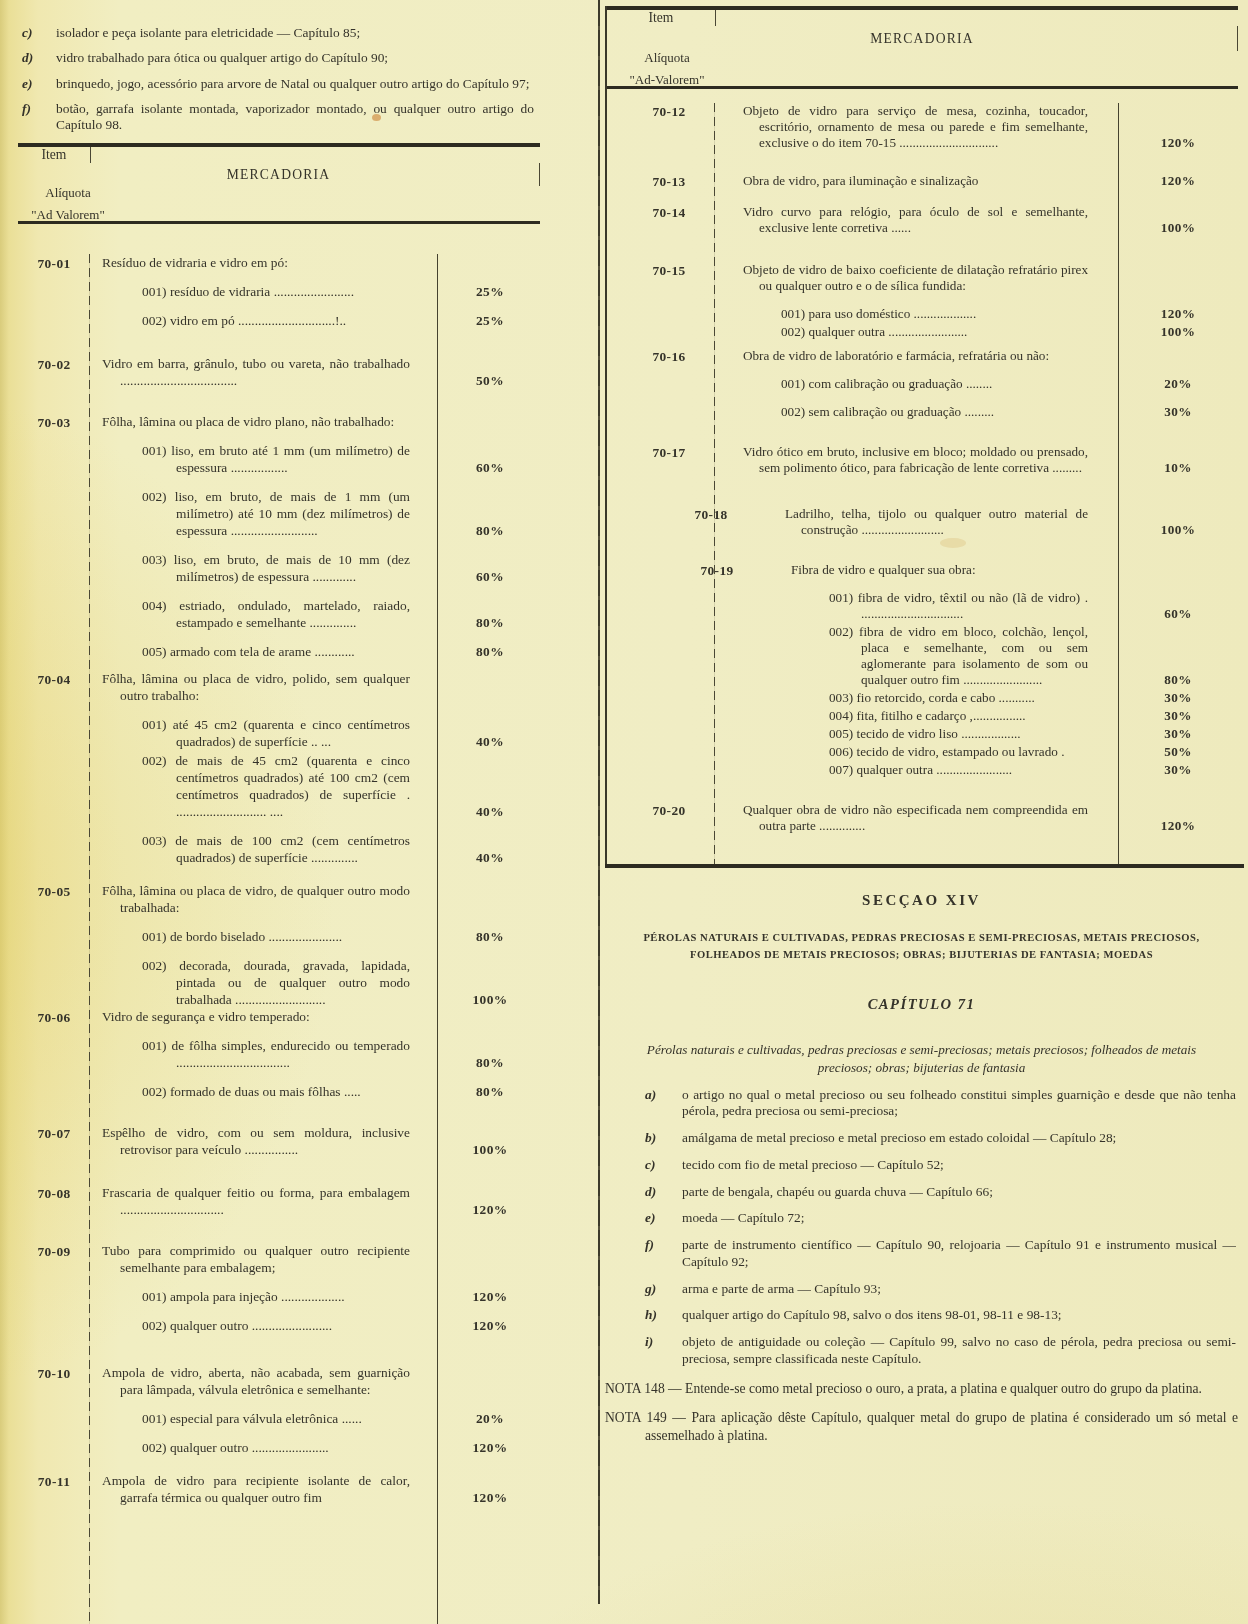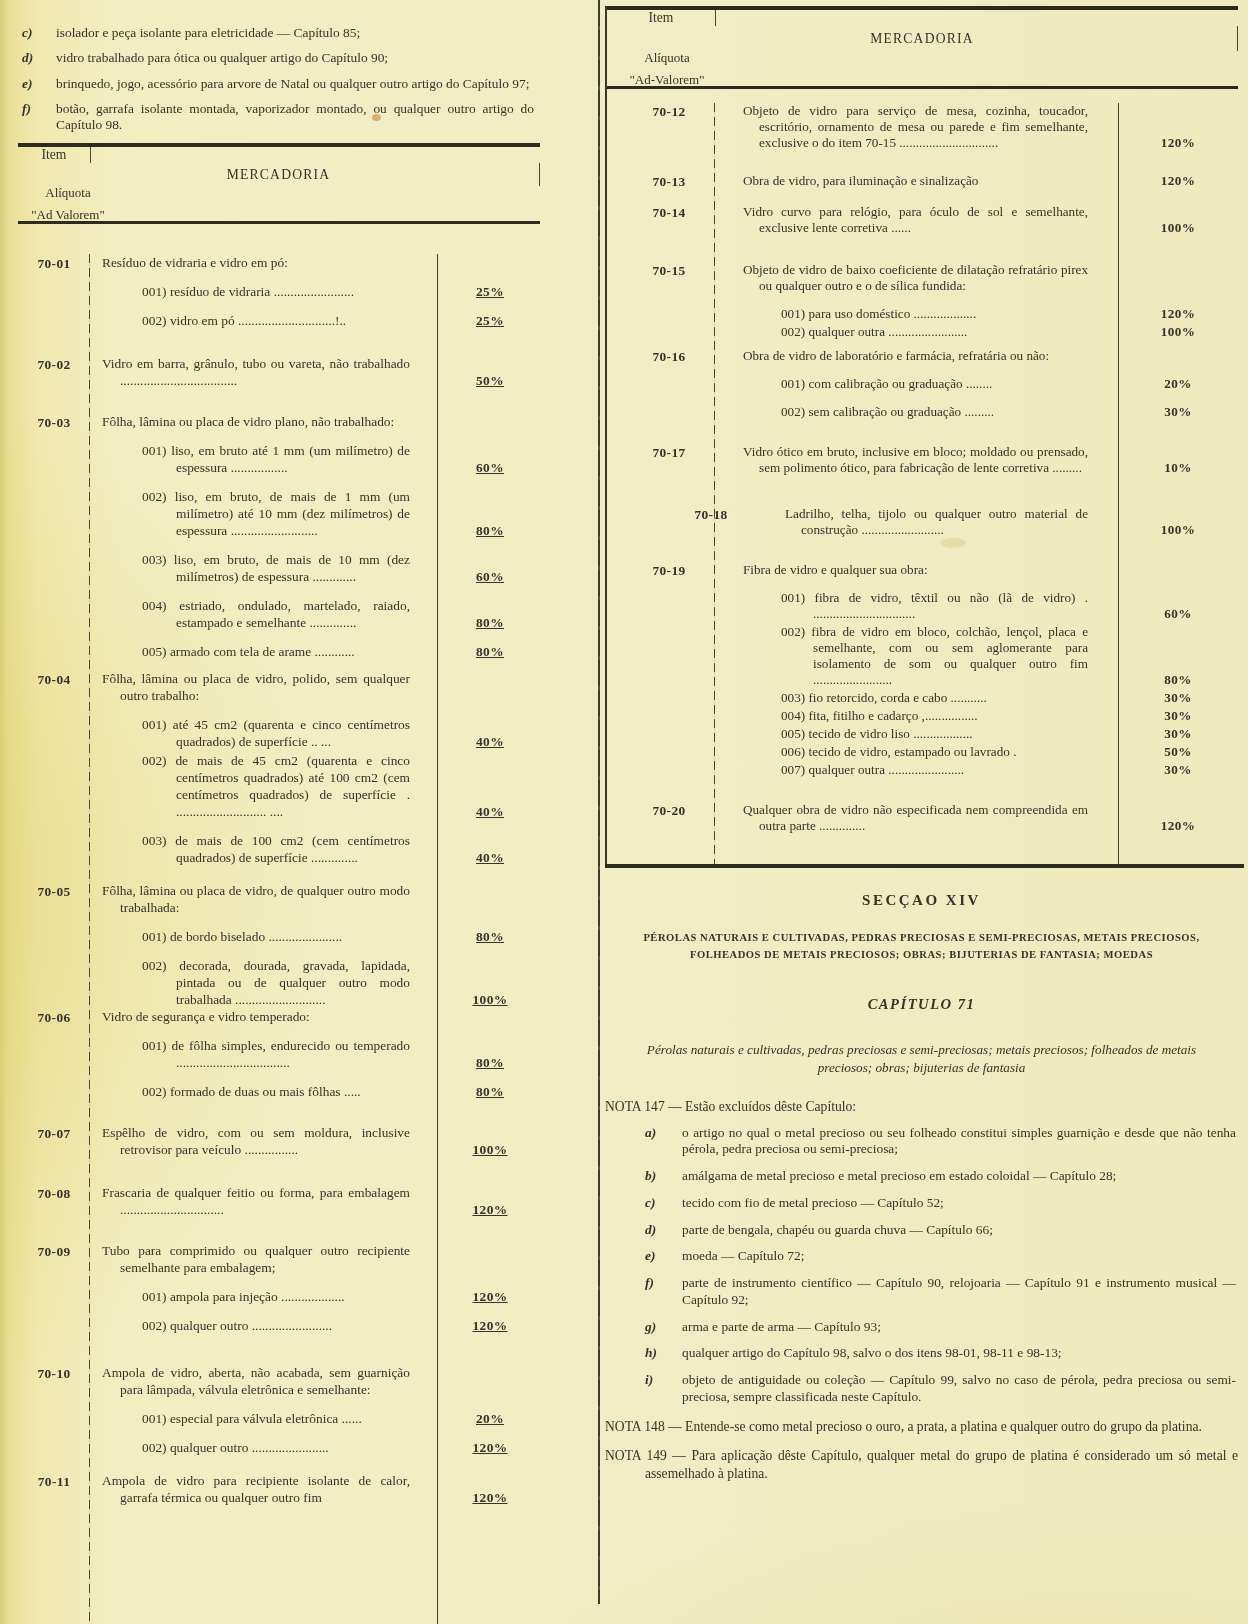--- a/index.html
+++ b/index.html
@@ -45,21 +45,21 @@
   #left-col .th-rate{width:100px;}
   #left-tb{min-height:1395px;font-size:13.4px;line-height:17px;}
   #left-tb::before{left:71px;}
   #left-tb::after{left:419px;}
   #left-tb .c-item{width:72px;padding-top:1px;}
   #left-tb .entry{margin-top:12px;}
   #left-tb .entry:first-child{margin-top:0;}
   #left-tb .entry.tight{margin-top:2px;}
   #left-tb .etext{padding:0 8px 0 30px;text-indent:-18px;}
   #left-tb .entry.sub .etext{padding-left:86px;text-indent:-34px;}
-  #left-tb .erate{width:100px;text-decoration:underline;}
+  #left-tb .erate{width:100px;}
 
   
   #right-col{position:absolute;left:605px;top:6px;width:633px;}
   .rt-box{border-left:2px solid #3a382a;}
   #right-col .thead{height:76px;}
   #right-col .th-item{width:108px;}
   #right-col .th-merc{flex:1;letter-spacing:1.2px;}
   #right-col .th-rate{width:120px;}
   #right-tb{font-size:13.2px;line-height:16px;padding-bottom:30px;}
   #right-tb::before{left:107px;}
@@ -379,21 +379,21 @@
         </div>
         <div class="trow" style="margin-top: 30px; padding-left: 42px;">
           <div class="c-item">70-18</div>
           <div class="c-body">
             <div class="entry">
               <div class="etext">Ladrilho, telha, tijolo ou qualquer outro material de construção .........................</div>
               <div class="erate">100%</div>
             </div>
           </div>
         </div>
-        <div class="trow" style="margin-top: 24px;">
+        <div class="trow" style="margin-top: 24px; padding-left: 48px;">
           <div class="c-item">70-19</div>
           <div class="c-body">
             <div class="entry">
               <div class="etext">Fibra de vidro e qualquer sua obra:</div>
               <div class="erate"></div>
             </div>
             <div class="entry sub">
               <div class="etext">001) fibra de vidro, têxtil ou não (lã de vidro) . ...............................</div>
               <div class="erate">60%</div>
             </div>
@@ -433,21 +433,20 @@
           </div>
         </div>
       </div>
     <div class="hrule"></div>
   </div>
 
   <div class="sec-title">SECÇAO XIV</div>
   <div class="sec-sub">PÉROLAS NATURAIS E CULTIVADAS, PEDRAS PRECIOSAS E SEMI-PRECIOSAS, METAIS PRECIOSOS, FOLHEADOS DE METAIS PRECIOSOS; OBRAS; BIJUTERIAS DE FANTASIA; MOEDAS</div>
   <div class="sec-chap">CAPÍTULO 71</div>
   <div class="sec-chapdesc">Pérolas naturais e cultivadas, pedras preciosas e semi-preciosas; metais preciosos; folheados de metais preciosos; obras; bijuterias de fantasia</div>
-  <div class="nota-intro">NOTA 147 — Estão excluídos dêste Capítulo:</div>
   <div class="nota-items" id="nota-items">
       <div class="n-item">
         <span class="n-letter">a)</span>
         <span class="n-text">o artigo no qual o metal precioso ou seu folheado constitui simples guarnição e desde que não tenha pérola, pedra preciosa ou semi-preciosa;</span>
       </div>
       <div class="n-item">
         <span class="n-letter">b)</span>
         <span class="n-text">amálgama de metal precioso e metal precioso em estado coloidal — Capítulo 28;</span>
       </div>
       <div class="n-item">

